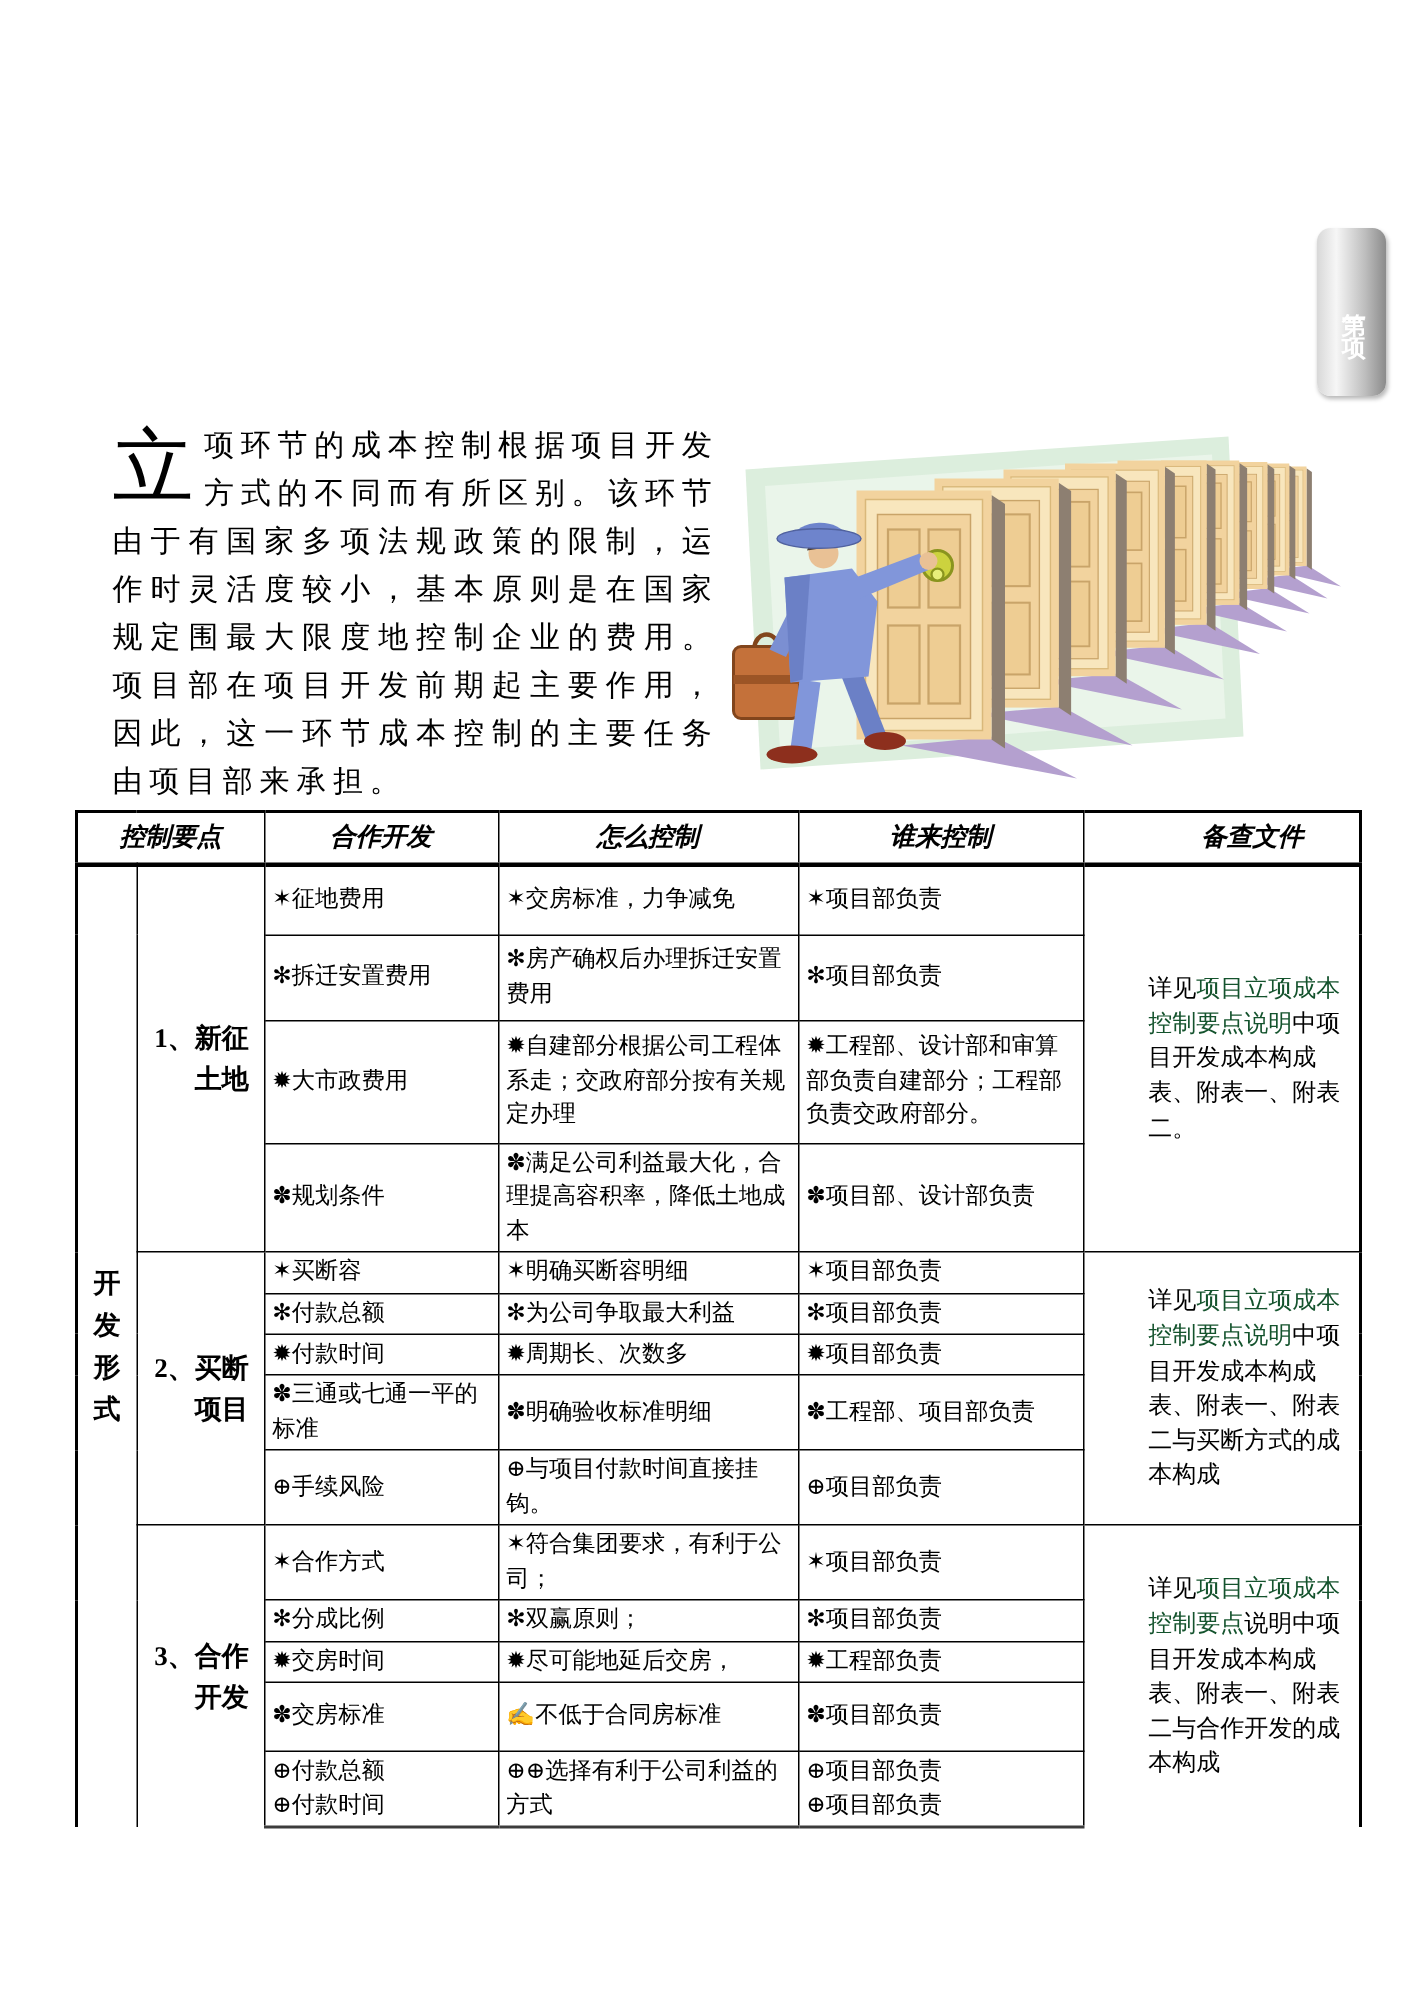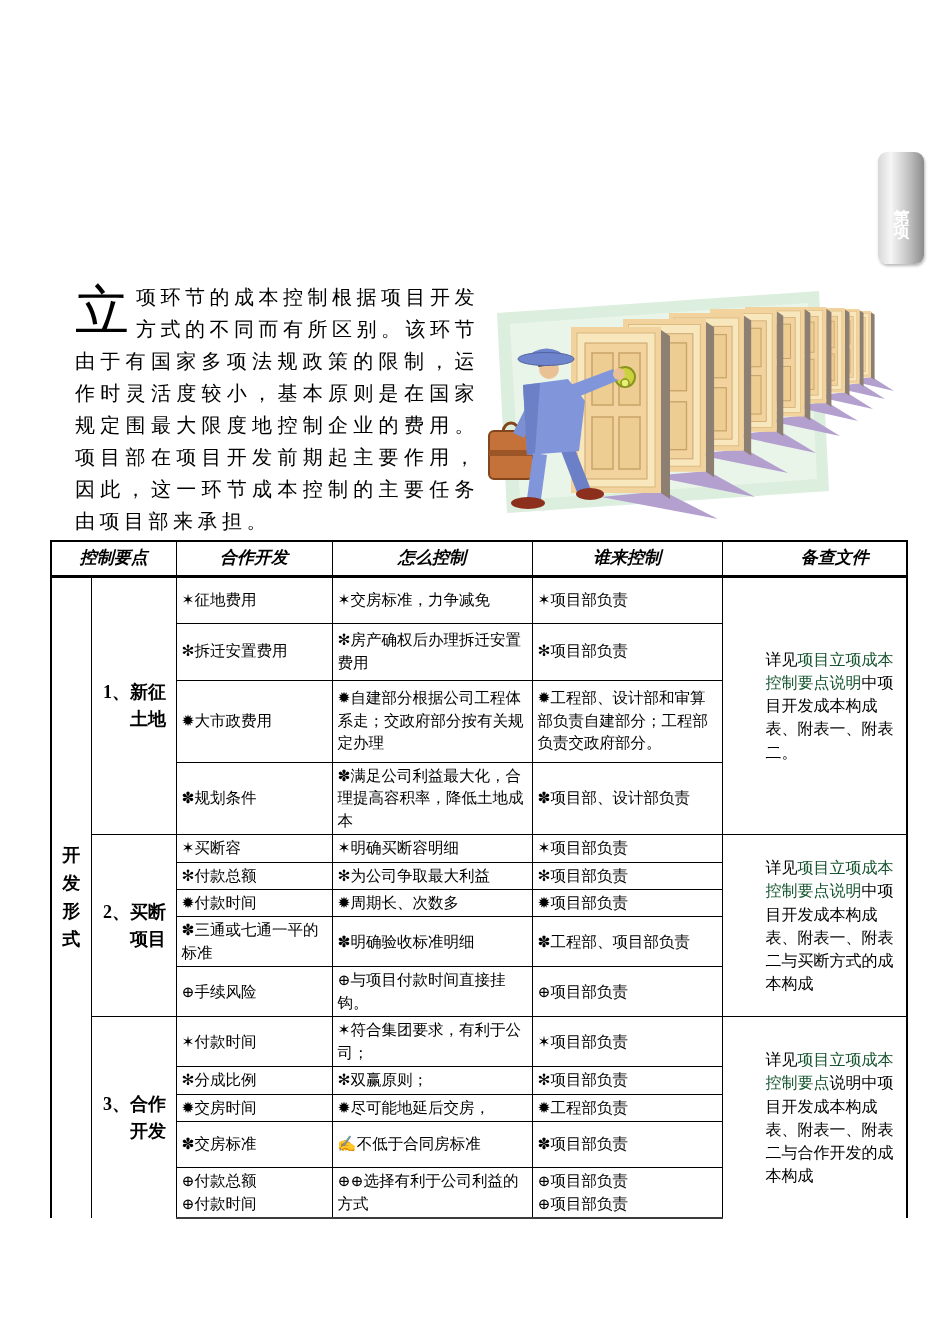--- a/index.html
+++ b/index.html
@@ -232,21 +232,21 @@
       <tr style="height:38px">
         <td>⊕手续风险</td>
         <td>⊕与项目付款时间直接挂钩。</td>
         <td>⊕项目部负责</td>
       </tr>
 
       <tr style="height:48px">
         <td class="sec-cell no-bottom" rowspan="5">
             <div class="sec-inner">3、合作开发</div>
           </td>
-        <td>✶付款时间</td>
+        <td>✶合作方式</td>
         <td>✶符合集团要求，有利于公司；</td>
         <td>✶项目部负责</td>
         <td class="ref-cell edge-r no-bottom" rowspan="5"><span>详见</span><a class="doclink">项目立项成本控制要点</a><span>说明中项目开发成本构成表、附表一、附表二与合作开发的成本构成</span></td>
       </tr>
       <tr style="height:22px">
         <td>✻分成比例</td>
         <td>✻双赢原则；</td>
         <td>✻项目部负责</td>
       </tr>
       <tr style="height:23px">

